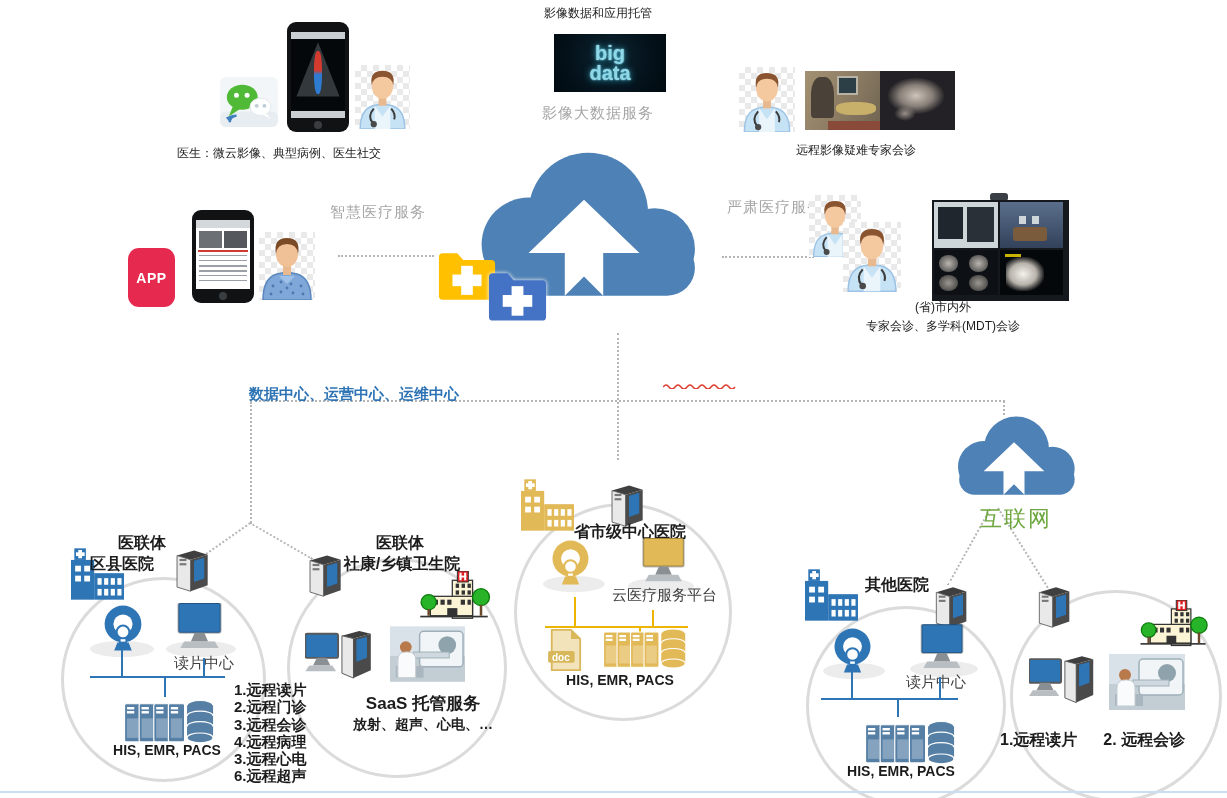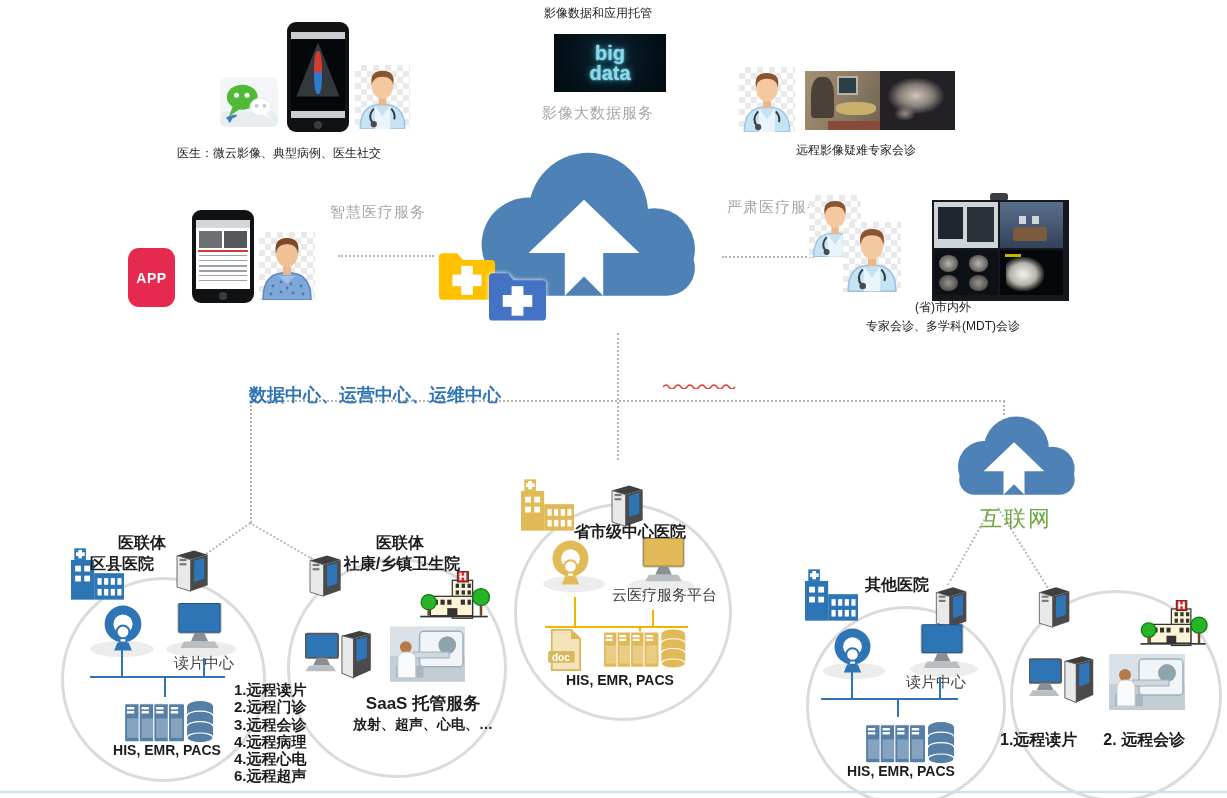--- a/index.html
+++ b/index.html
@@ -24,21 +24,21 @@
     background-size:12px 12px;background-position:0 0,6px 6px;}
   .phone{background:#101214;border-radius:9px;}
   .phone .scr{position:absolute;left:4px;right:4px;top:10px;bottom:14px;overflow:hidden;}
   .phone .home{position:absolute;left:50%;bottom:3px;width:8px;height:8px;margin-left:-4px;border-radius:50%;background:#3a3d40;}
   .bigdata{background:radial-gradient(circle at 50% 40%,#0d2430 0%,#04121b 60%,#010a10 100%);
     display:flex;flex-direction:column;align-items:center;justify-content:center;}
   .bigdata span{color:#8FD8E8;font-weight:bold;font-size:20px;line-height:1.0;text-shadow:0 0 7px #2FA8C8,0 0 2px #BFF3FF;}
   .appicon{background:#E6294F;border-radius:11px;display:flex;align-items:center;justify-content:center;}
   .appicon span{color:#fff;font-weight:bold;font-size:14px;letter-spacing:.5px;}
   .titleblue{color:#2E74B5;font-size:31px;letter-spacing:2px;}
-  .subblue{color:#2E74B5;font-size:18px;font-weight:bold;}
+  .subblue{color:#2E74B5;font-size:15px;font-weight:bold;}
   .iaas{color:#0070C0;font-size:31px;}
   .inet{color:#6EA73F;font-size:22px;letter-spacing:2px;}
   .mdtcell{position:absolute;overflow:hidden;}
   .syslabel{font-weight:bold;font-size:14px;color:#1c1c1c;}
   .small15{font-size:15px;color:#404040;}
 </style>
 </head>
 <body>
 
 <svg width="0" height="0" style="position:absolute">
@@ -384,21 +384,21 @@
   <svg class="abs" style="left:116px;top:694px;width:108px;height:52px;color:#567FA5">
       <use href="#sym-servers"></use>
     </svg>
   <div class="abs t syslabel ctr" style="left:167px;top:742px">HIS, EMR, PACS</div>
 
   <div class="abs" style="left:234px;top:681px;font-size:15px;font-weight:bold;color:#1c1c1c;line-height:18.3px">
     <div class="t">1.远程读片</div>
     <div class="t">2.远程门诊</div>
     <div class="t">3.远程会诊</div>
     <div class="t">4.远程病理</div>
-    <div class="t">4.远程心电</div>
+    <div class="t">3.远程心电</div>
     <div class="t">6.远程超声</div>
   </div>
 
   <svg class="abs" style="left:302px;top:552px;width:45px;height:46px">
       <use href="#sym-tower"></use>
     </svg>
   <div class="abs t bold ctr" style="left:400px;top:534px">医联体</div>
   <div class="abs t bold ctr" style="left:402px;top:555px">社康/乡镇卫生院</div>
   <svg class="abs" style="left:415px;top:571px;width:78px;height:54px">
       <use href="#sym-cliphospital"></use>

